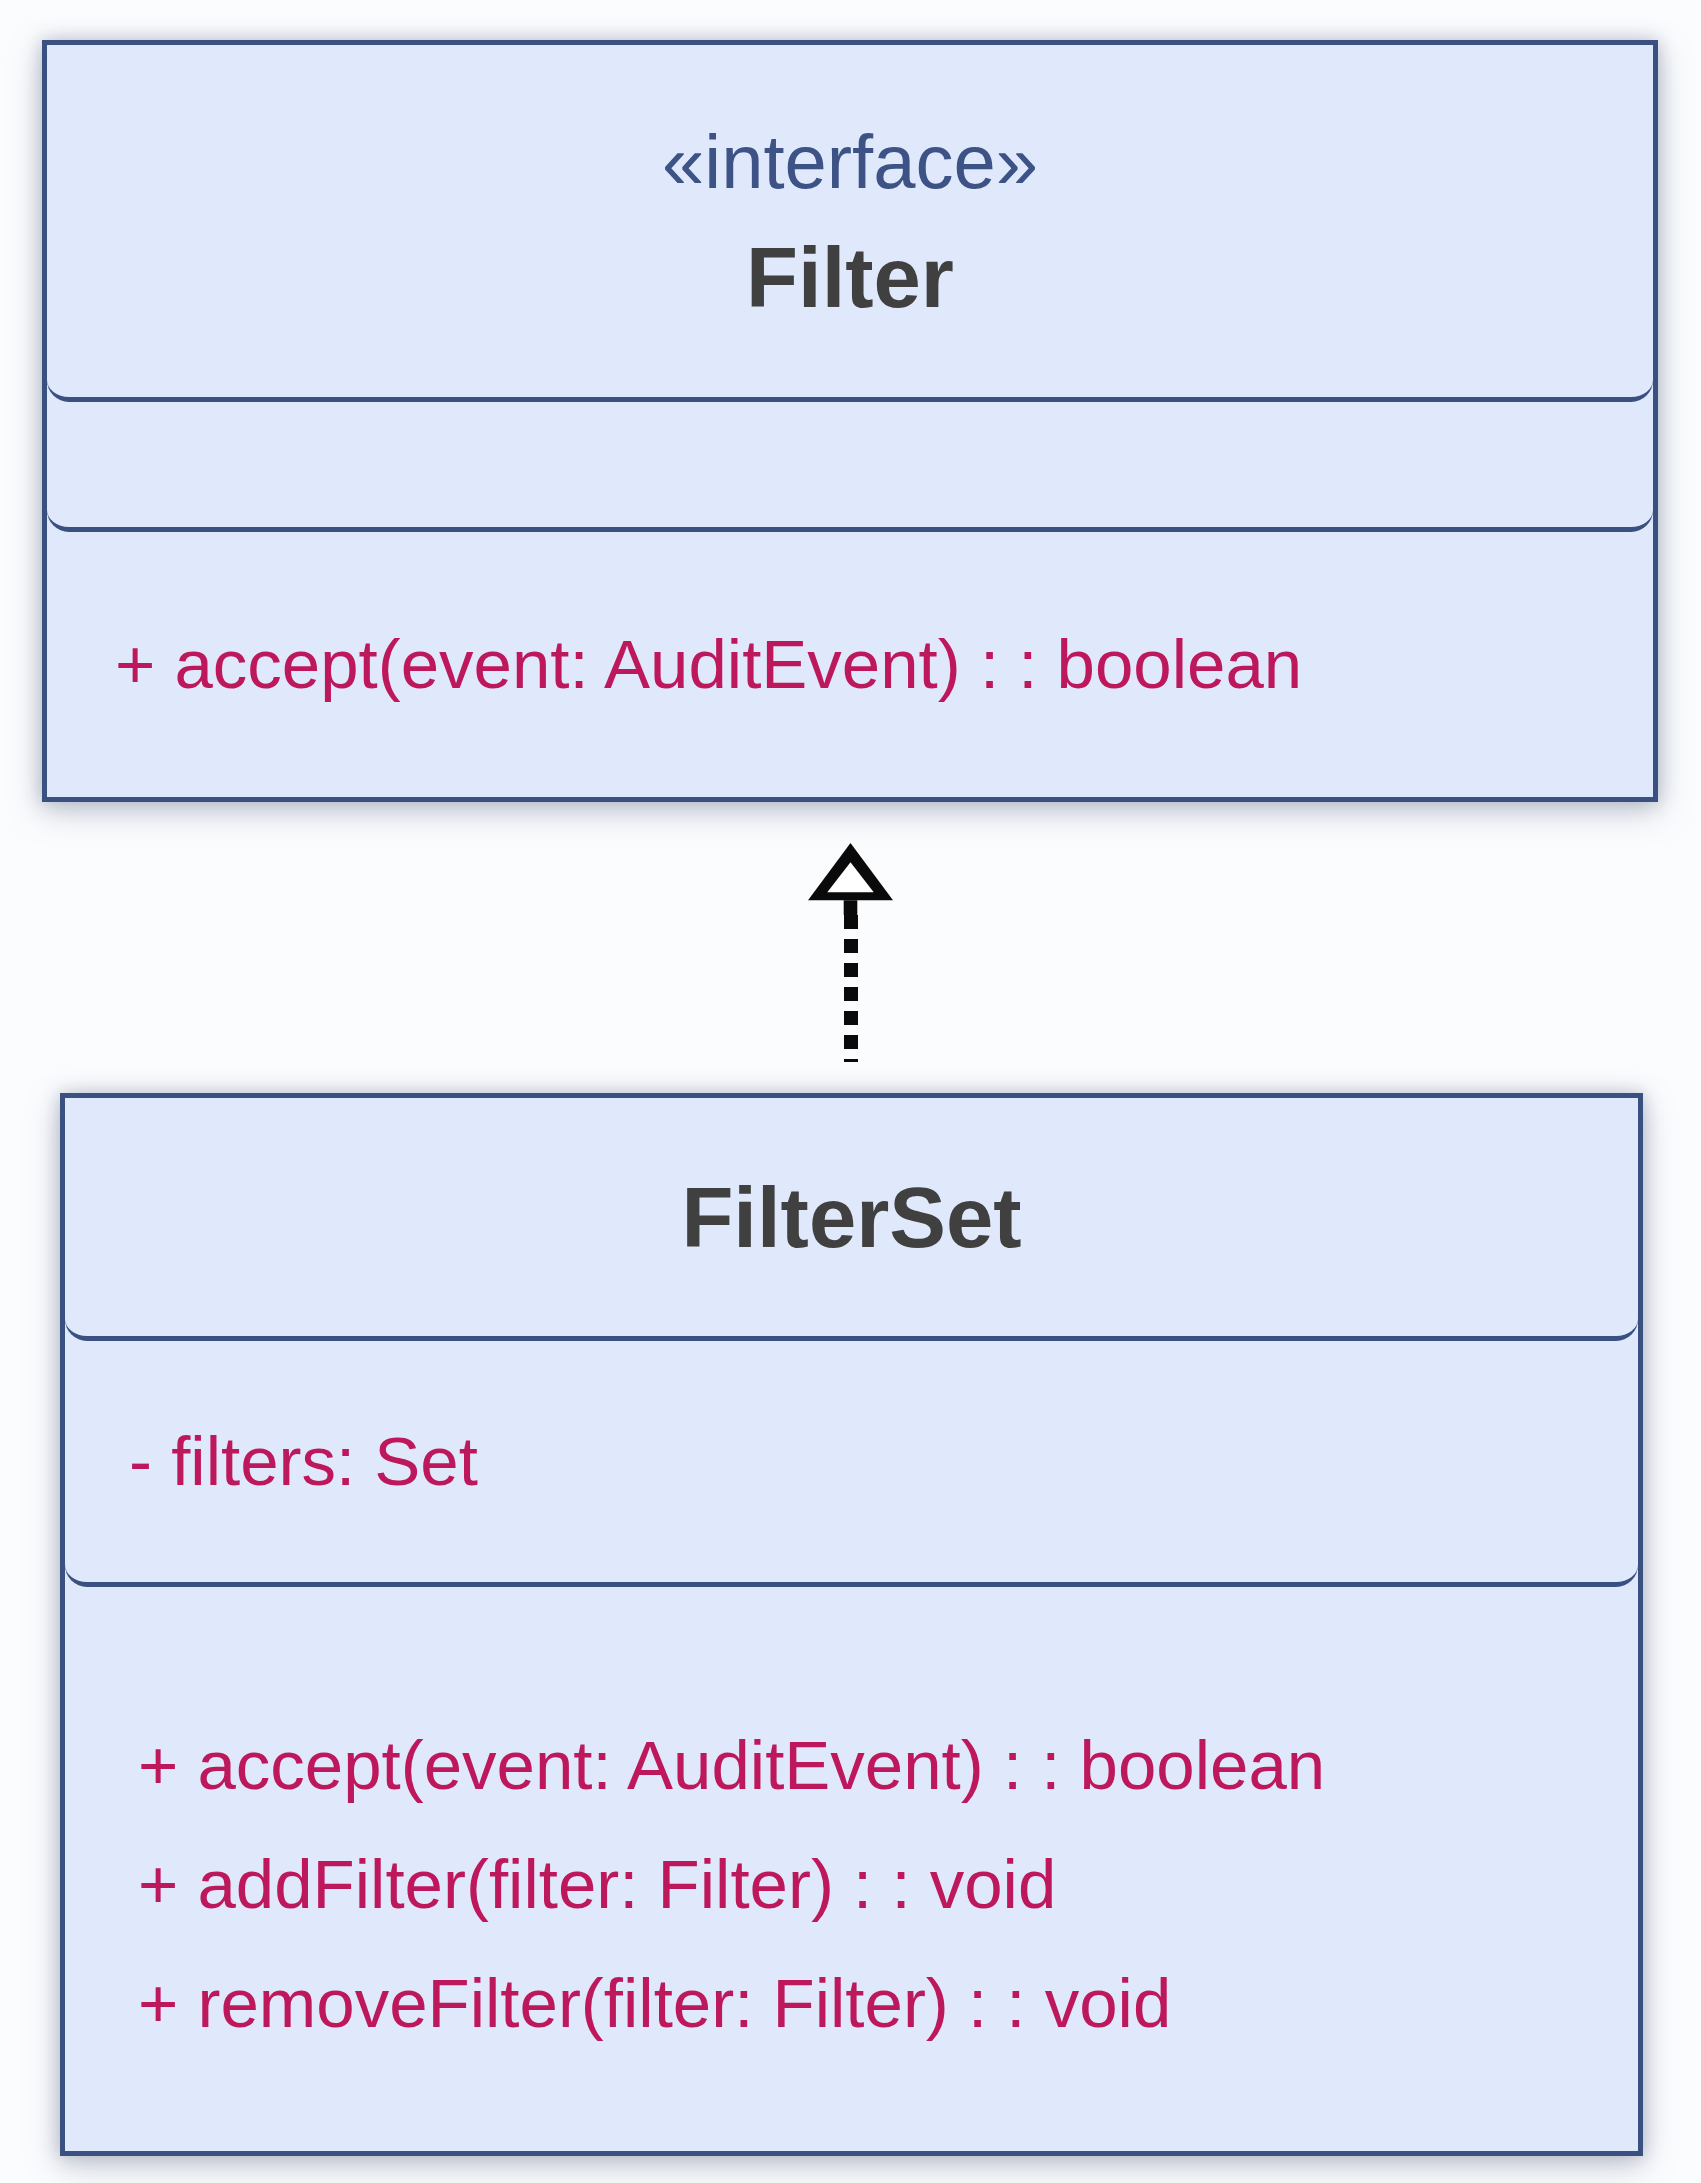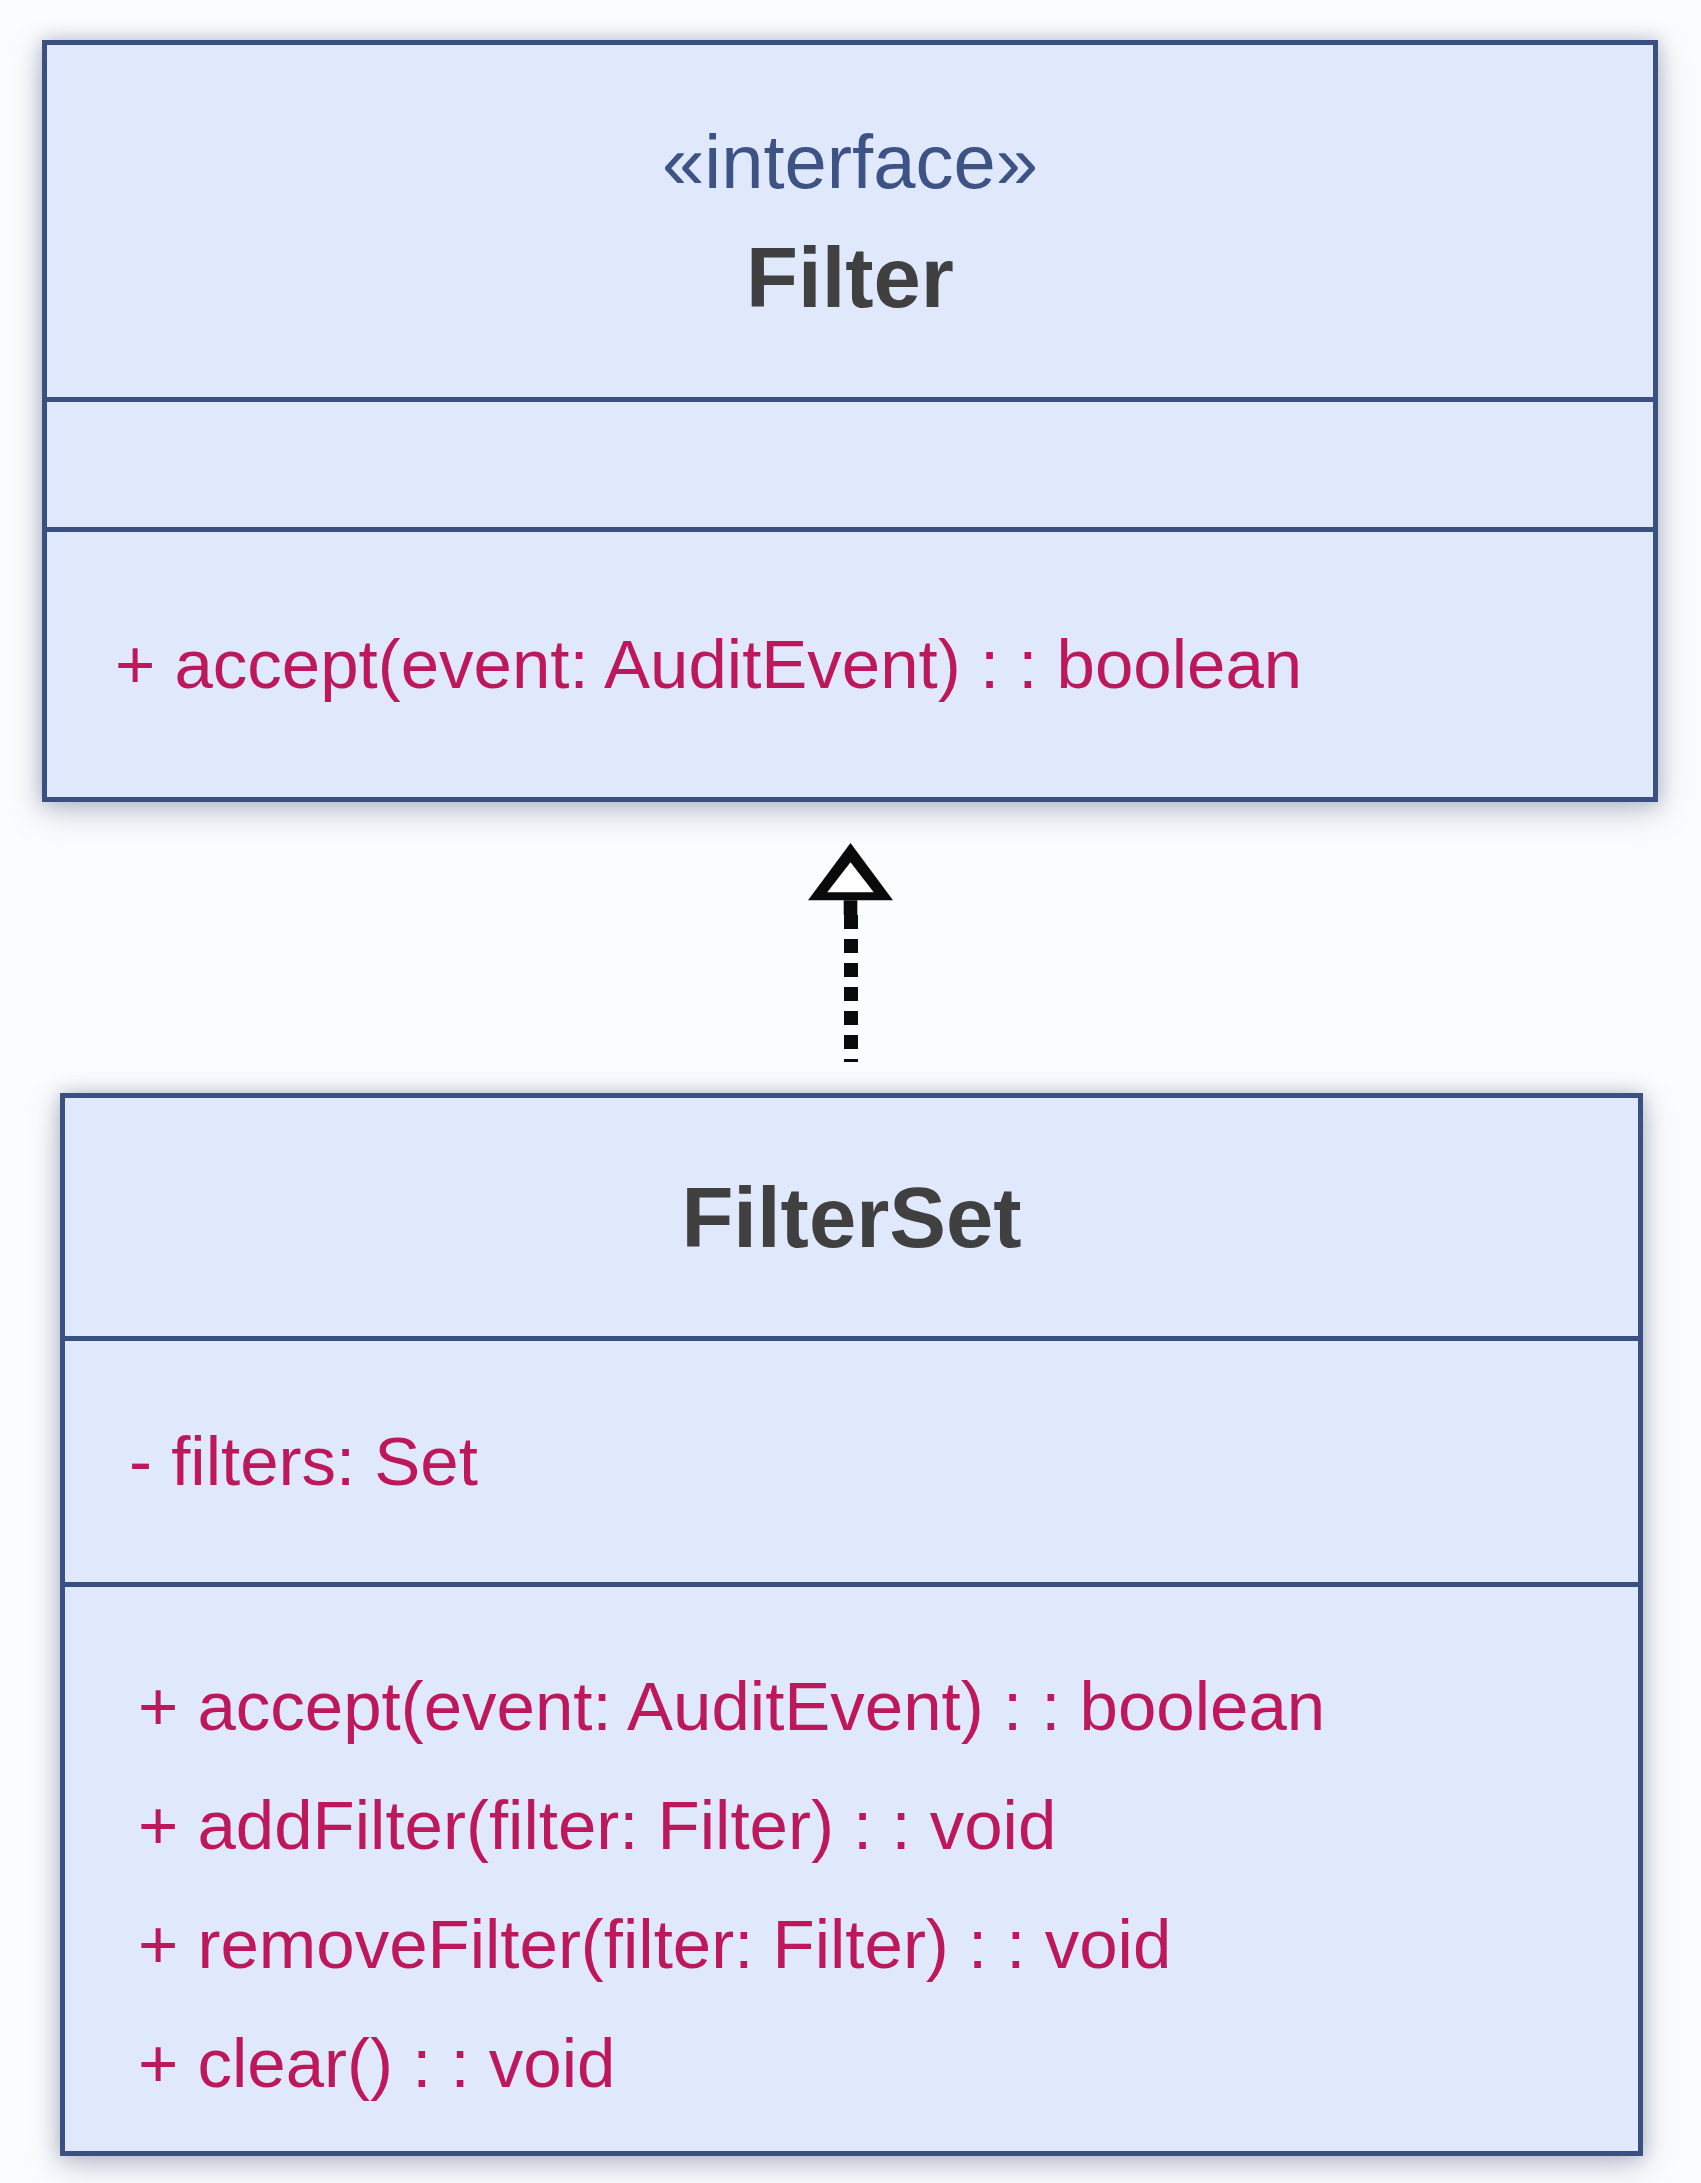--- a/index.html
+++ b/index.html
@@ -18,20 +18,21 @@
     box-shadow:0 0 17px rgba(125,135,155,.45), 0 10.2px 31px rgba(115,125,150,.38);
     display:flex;
     flex-direction:column;
   }
   .compartment{
     box-sizing:border-box;
     border-bottom:5.7px solid #3a5080;
     display:flex;
     flex-direction:column;
     justify-content:center;
+    border-radius:22px;
   }
   .compartment:last-child{border-bottom:none;flex:1;}
   .title-compartment{align-items:center;text-align:center;}
   .stereotype{
     font-size:76px;
     color:#3d5385;
     line-height:91px;
   }
   .class-name{
     font-size:85px;
@@ -100,16 +101,15 @@
   <div class="compartment title-compartment c1">
     <div class="class-name solo">FilterSet</div>
   </div>
   <div class="compartment c2">
     <div class="member-line">- filters: Set</div>
   </div>
   <div class="compartment c3">
     <div class="member-line">+ accept(event: AuditEvent) : : boolean</div>
     <div class="member-line">+ addFilter(filter: Filter) : : void</div>
     <div class="member-line">+ removeFilter(filter: Filter) : : void</div>
-    <div class="member-line">+ clear() : : void</div>
   </div>
 </div>
 
 
 </body></html>

